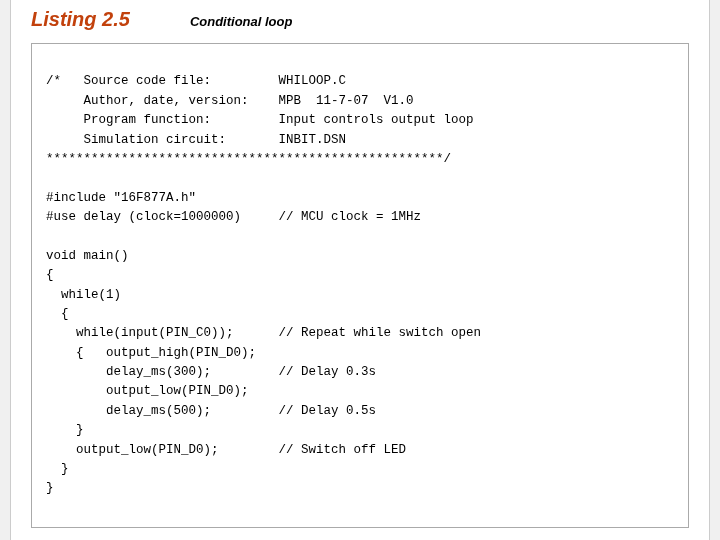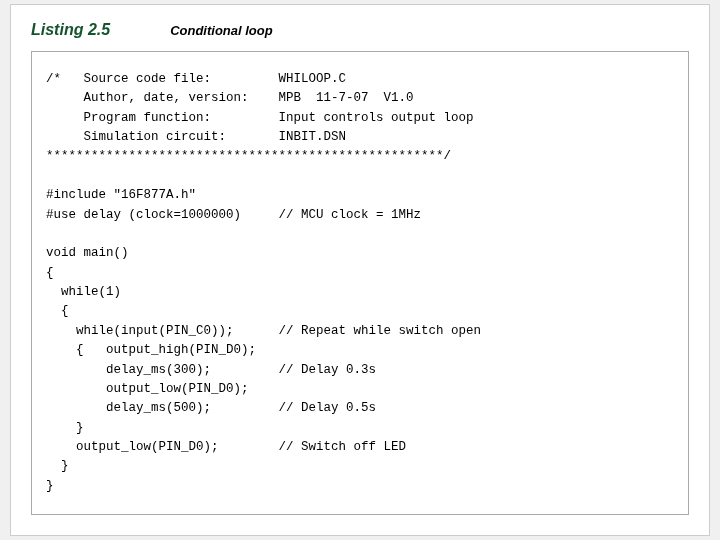--- a/index.html
+++ b/index.html
@@ -28,34 +28,34 @@
     .listing-header {
       display: flex;
       align-items: baseline;
       gap: 60px;
       margin-bottom: 12px;
     }
 
     .listing-title {
       font-style: italic;
       font-weight: bold;
-      font-size: 16px;
-      color: #14532d;
+      font-size: 20px;
+      color: #c2410c;
     }
 
     .listing-subtitle {
       font-style: italic;
       font-weight: bold;
       font-size: 13px;
       color: #000;
     }
 
     .code-box {
       border: 1px solid #aaaaaa;
-      padding: 18px 14px;
+      padding: 28px 14px;
       font-family: 'Courier New', Courier, monospace;
       font-size: 12.5px;
       line-height: 1.55;
       color: #000;
       white-space: pre;
       background: #ffffff;
     }
   </style>
 </head>
 <body>

